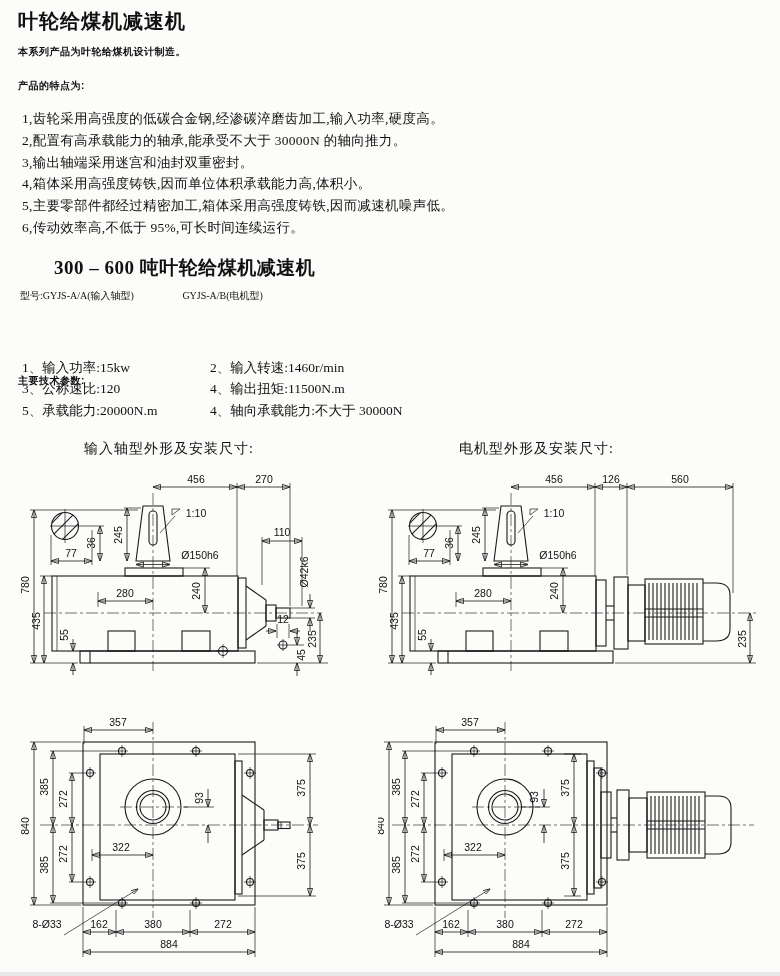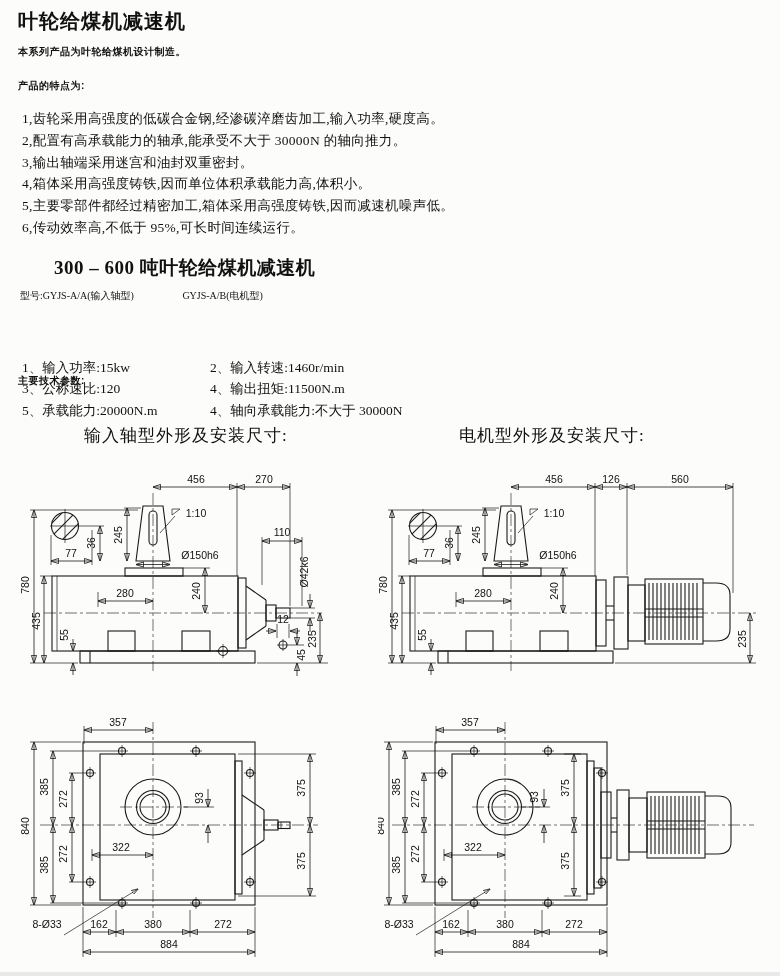--- a/index.html
+++ b/index.html
@@ -32,21 +32,21 @@
   }
   .model { position:absolute; left:20px; top:289px; font-size:10px; }
   .model .m2 { margin-left:46px; }
   .params-h { top:328px;margin-top:46px; }
   .params {
     position:absolute; left:22px; top:357px;
     font-size:13.5px; line-height:21.3px;
   }
   .params .row { display:flex; }
   .params .c1 { width:188px; }
-  .dtitle { position:absolute; top:424px; font-size:17px; letter-spacing:1px; }
+  .dtitle { position:absolute; top:440px; font-size:14px; letter-spacing:1px; }
   svg.drw { position:absolute; }
   svg.drw line, svg.drw rect, svg.drw circle, svg.drw polygon, svg.drw path {
     stroke:#1b1b1b; stroke-width:1.1; fill:none;
   }
   svg.drw .dim, svg.drw .dim line { stroke-width:0.8; }
   svg.drw .ext  { stroke-width:0.7; }
   svg.drw .cl line { stroke-width:0.7; stroke:#333; stroke-dasharray:12 3 3 3; }
   svg.drw text {
     font-family:"Liberation Sans", sans-serif; font-size:10.5px;
     fill:#111; stroke:none; text-anchor:middle;

